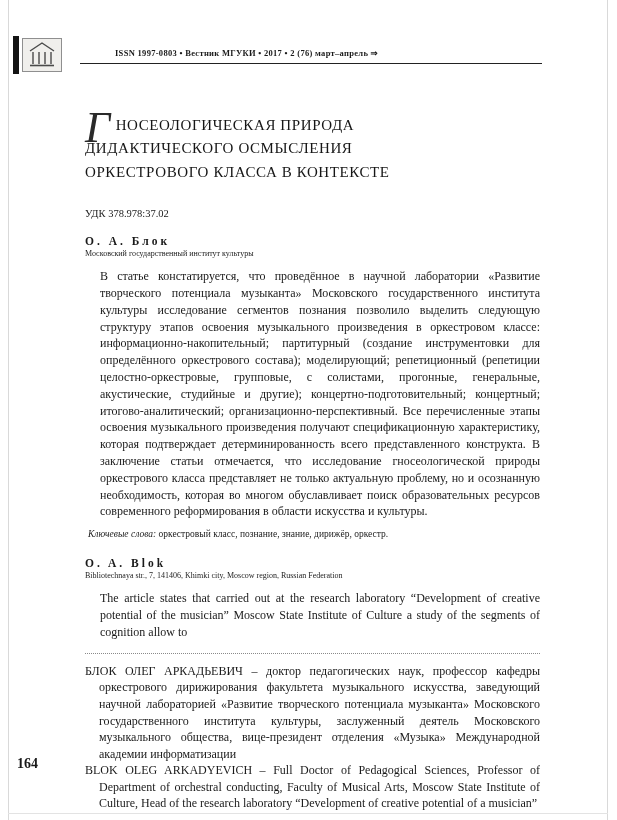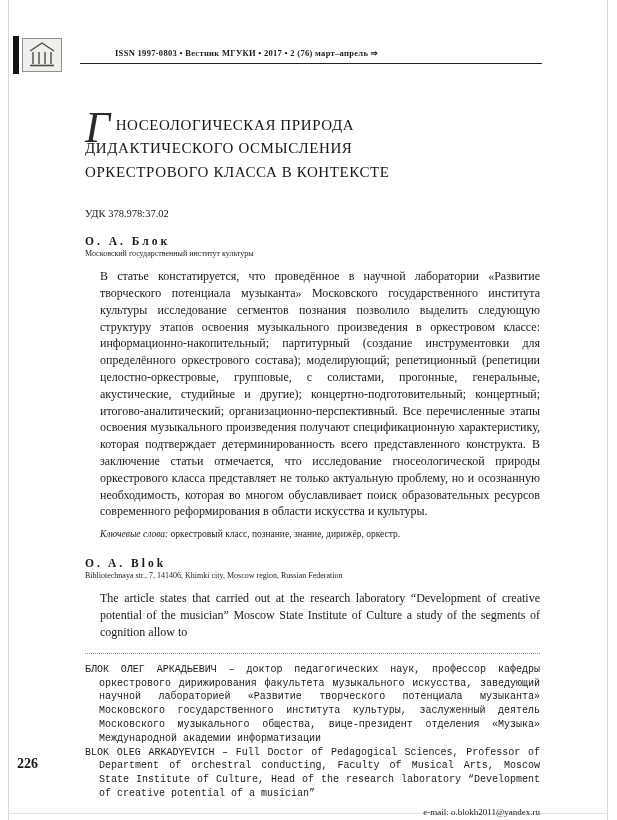--- a/index.html
+++ b/index.html
@@ -33,34 +33,34 @@
     display:inline-block; font-size:44px; font-style:italic; font-weight:400;
     line-height:0; vertical-align:-12px; margin-right:5px; color:#2a2a2a;
   }
 
   .udk { margin-top:24px; font-size:10.5px; }
 
   .author-name { margin-top:16px; font-size:11.5px; font-weight:600; letter-spacing:3px; }
   .affil { margin-top:2px; font-size:8px; line-height:1.3; color:#222; }
 
   .abstract { margin:9px 0 0 15px; font-size:12px; line-height:1.4; text-align:justify; }
-  .keywords { margin:9px 0 0 15px; font-size:9.5px; }
+  .keywords { margin:9px 0 0 3px; font-size:9.5px; }
   .keywords .kw-label { font-style:italic; }
 
   .author-en { margin-top:18px; }
 
   .title-en {
     margin:13px 0 0 15px; font-style:italic; font-size:13px; line-height:1.4;
     letter-spacing:0.3px; color:#161616;
   }
 
   .divider-dotted { margin-top:12px; border:0; border-top:1px dotted #8a8a8a; height:0; }
 
-  .bio { margin-top:9px; font-size:10px; line-height:1.38; text-align:justify;
-         padding-left:14px; text-indent:-14px;font-family:Liberation Mono, monospace; }
+  .bio { margin-top:9px; font-size:12px; line-height:1.38; text-align:justify;
+         padding-left:14px; text-indent:-14px; }
   .bio + .bio { margin-top:0; }
 
   .contact { margin-top:5px; text-align:right; font-size:9px; line-height:1.55; }
 
   .page-number { position:absolute; left:17px; top:756px; font-size:14px; font-weight:bold; }
 </style>
 </head>
 <body>
 
 <div class="page">
@@ -116,15 +116,15 @@
     <div class="bio">БЛОК ОЛЕГ АРКАДЬЕВИЧ – доктор педагогических наук, профессор кафедры оркестрового дирижирования факультета музыкального искусства, заведующий научной лабораторией «Развитие творческого потенциала музыканта» Московского государственного института культуры, заслуженный деятель Московского музыкального общества, вице-президент отделения «Музыка» Международной академии информатизации</div>
     <div class="bio">BLOK OLEG ARKADYEVICH – Full Doctor of Pedagogical Sciences, Professor of Department of orchestral conducting, Faculty of Musical Arts, Moscow State Institute of Culture, Head of the research laboratory “Development of creative potential of a musician”</div>
 
     <div class="contact">
       <div>e-mail: o.blokh2011@yandex.ru</div>
       <div>© Блок О. А., 2017</div>
     </div>
 
   </div>
 
-  <div class="page-number">226</div>
+  <div class="page-number">164</div>
 
 </div>
 
 </body></html>

